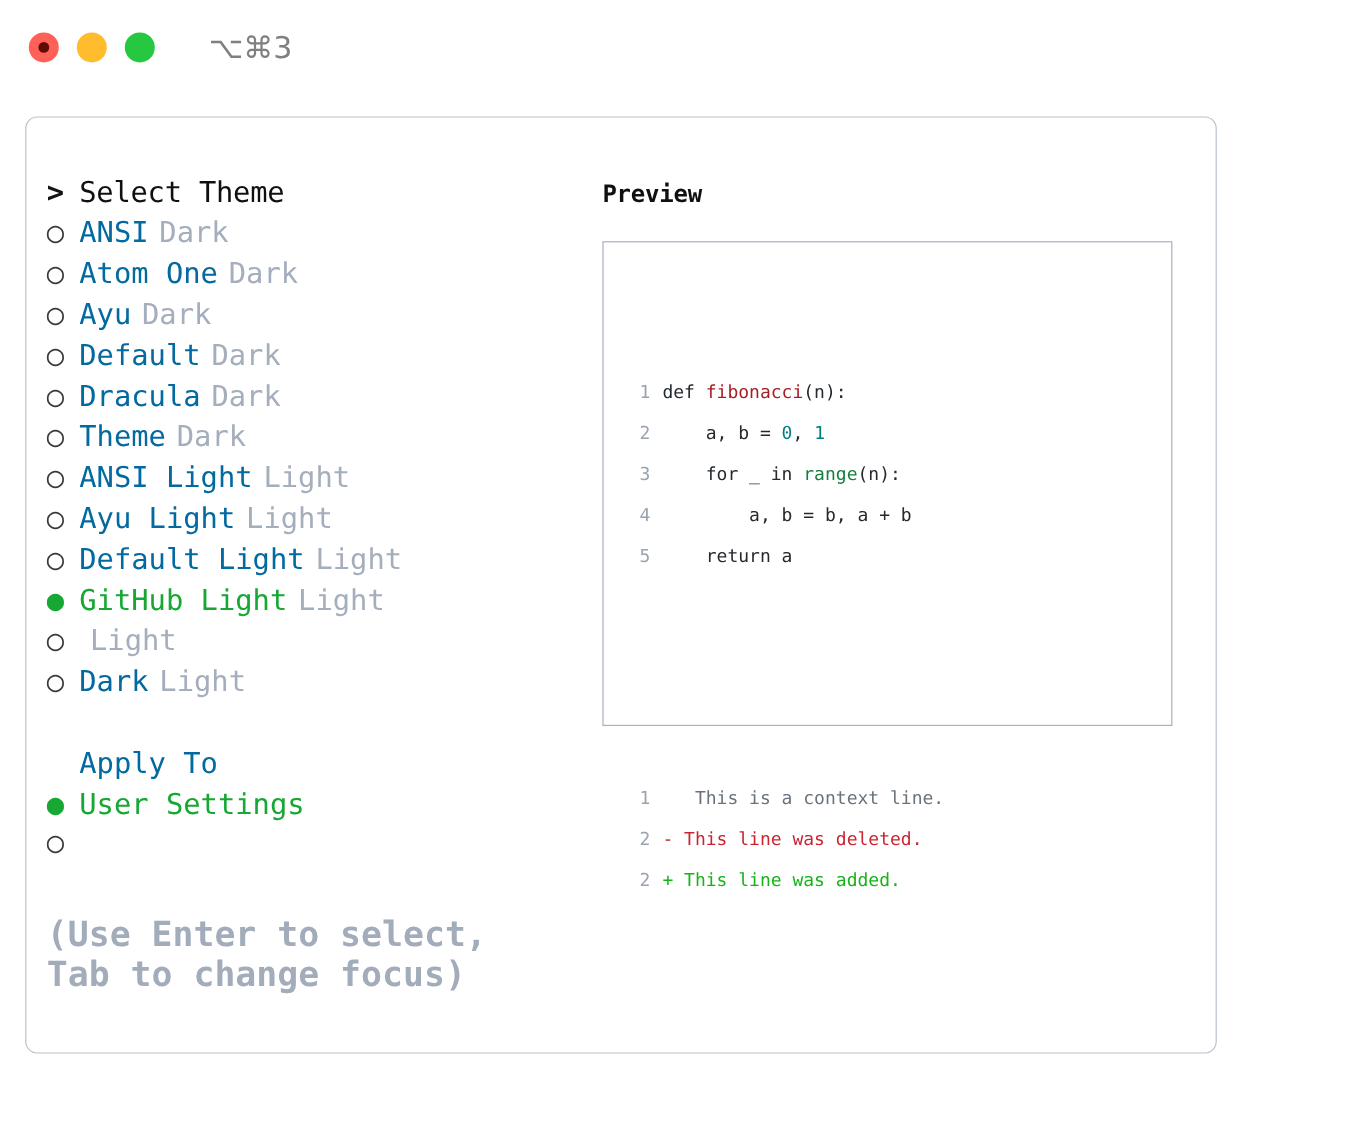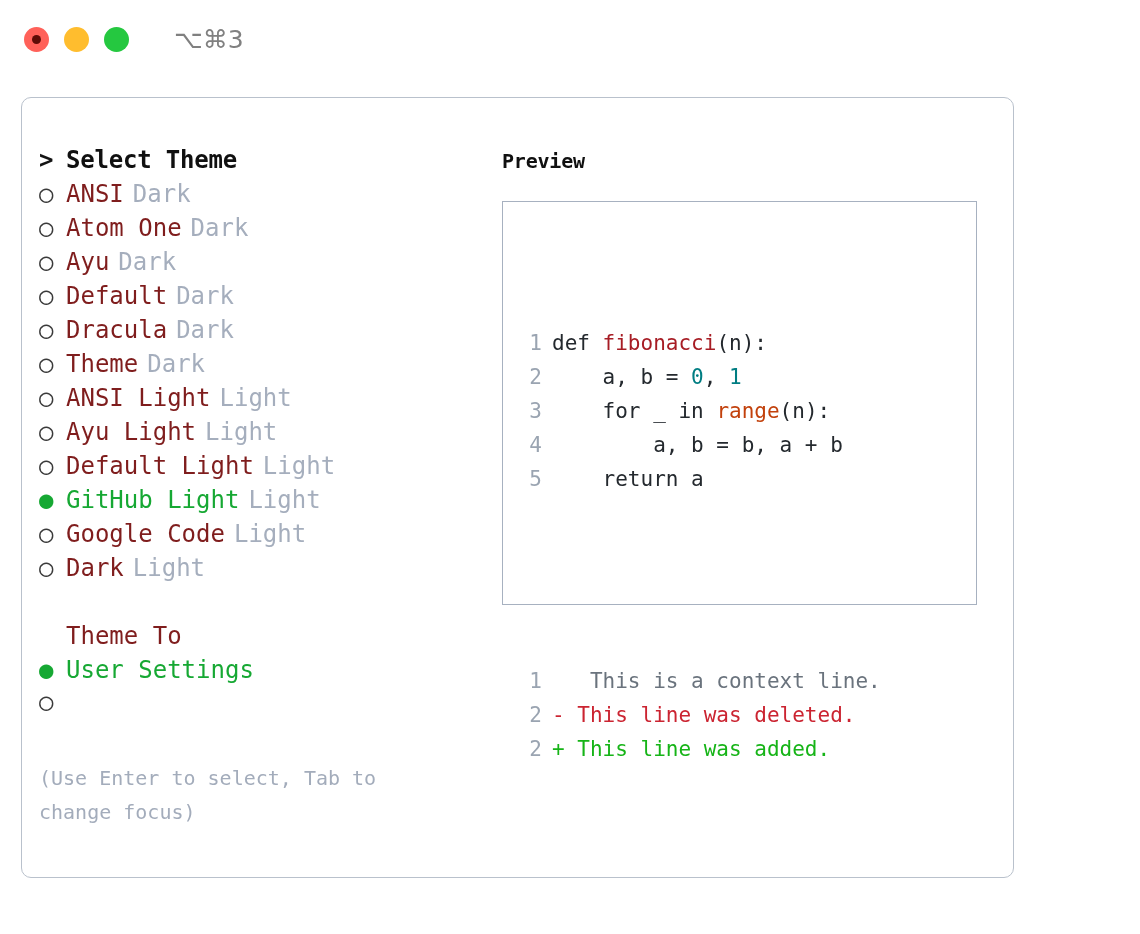--- a/index.html
+++ b/index.html
@@ -112,45 +112,46 @@
   .marker.caret {
     color: #141414;
     font-weight: bold;
   }
   .marker.radio-off {
     color: #3a3a3a;
   }
   .marker.radio-on {
     color: #16a833;
   }
-  .row-label { color: #7f1d1d; }
+  .row-label { color: #0369a1; }
   .row-label.bold {
-    font-weight: bold;
+    font-weight: normal;
     color: #101010;
     letter-spacing: -0.2px;
   }
   .row-label.selected {
     color: #16a833;
   }
   .row-tag {
     color: #a5aebd;
     margin-left: 9px;
   }
 
   .spacer-row { height: 34px; }
 
   .hint {
     position: absolute;
     left: 17px;
     top: 663px;
     width: 420px;
-    font-size: 20px;
+    font-size: 29px;
     line-height: 34px;
     color: #a3acbb;
     white-space: pre-wrap;
+    font-weight: bold;
   }
 
   
   .right-col {
     position: absolute;
     left: 480px;
     top: 48px;
     width: 495px;
   }
   .preview-title {
@@ -166,37 +167,37 @@
     width: 475px;
     height: 404px;
     box-sizing: border-box;
     border: 1.5px solid #a7b1c0;
     background: #ffffff;
     position: relative;
   }
   .code {
     position: absolute;
     left: 15px;
-    top: 56px;
-    font-size: 21px;
+    top: 40px;
+    font-size: 15px;
     line-height: 34px;
     white-space: pre;
   }
   .code-line { display: block; height: 34px; }
   .lineno {
     display: inline-block;
     width: 24px;
     text-align: right;
     color: #9aa4b1;
     margin-right: 10px;
   }
   .tok-plain { color: #24292e; }
   .tok-func  { color: #a71d25; }
   .tok-num   { color: #007d82; }
-  .tok-call  { color: #c2410c; }
+  .tok-call  { color: #15803d; }
   .tok-ctx   { color: #6a737d; }
   .tok-del   { color: #cb2431; }
   .tok-add   { color: #16b417; }
   .diff-gap  { display: block; height: 32px; }
 </style>
 </head>
 <body>
 
 <div class="window">
 
@@ -223,29 +224,29 @@
             <div class="list-row"><span class="marker radio-off">○</span><span class="row-label">ANSI</span><span class="row-tag">Dark</span></div>
             <div class="list-row"><span class="marker radio-off">○</span><span class="row-label">Atom One</span><span class="row-tag">Dark</span></div>
             <div class="list-row"><span class="marker radio-off">○</span><span class="row-label">Ayu</span><span class="row-tag">Dark</span></div>
             <div class="list-row"><span class="marker radio-off">○</span><span class="row-label">Default</span><span class="row-tag">Dark</span></div>
             <div class="list-row"><span class="marker radio-off">○</span><span class="row-label">Dracula</span><span class="row-tag">Dark</span></div>
             <div class="list-row"><span class="marker radio-off">○</span><span class="row-label">Theme</span><span class="row-tag">Dark</span></div>
             <div class="list-row"><span class="marker radio-off">○</span><span class="row-label">ANSI Light</span><span class="row-tag">Light</span></div>
             <div class="list-row"><span class="marker radio-off">○</span><span class="row-label">Ayu Light</span><span class="row-tag">Light</span></div>
             <div class="list-row"><span class="marker radio-off">○</span><span class="row-label">Default Light</span><span class="row-tag">Light</span></div>
             <div class="list-row"><span class="marker radio-on">●</span><span class="row-label selected">GitHub Light</span><span class="row-tag">Light</span></div>
-            <div class="list-row"><span class="marker radio-off">○</span><span class="row-label">Google Code</span><span class="row-tag">Light</span></div>
+            <div class="list-row"><span class="marker radio-off">○</span><span class="row-tag">Light</span></div>
             <div class="list-row"><span class="marker radio-off">○</span><span class="row-label">Dark</span><span class="row-tag">Light</span></div>
           </div>
 
         <div class="spacer-row"></div>
 
         <div class="list-row">
           <span class="marker"></span>
-          <span class="row-label">Theme To</span>
+          <span class="row-label">Apply To</span>
         </div>
 
         <div id="apply-items">
             <div class="list-row"><span class="marker radio-on">●</span><span class="row-label selected">User Settings</span></div>
             <div class="list-row"><span class="marker radio-off">○</span></div>
           </div>
       </div>
 
       <div class="hint">(Use Enter to select, Tab to change focus)</div>
 

